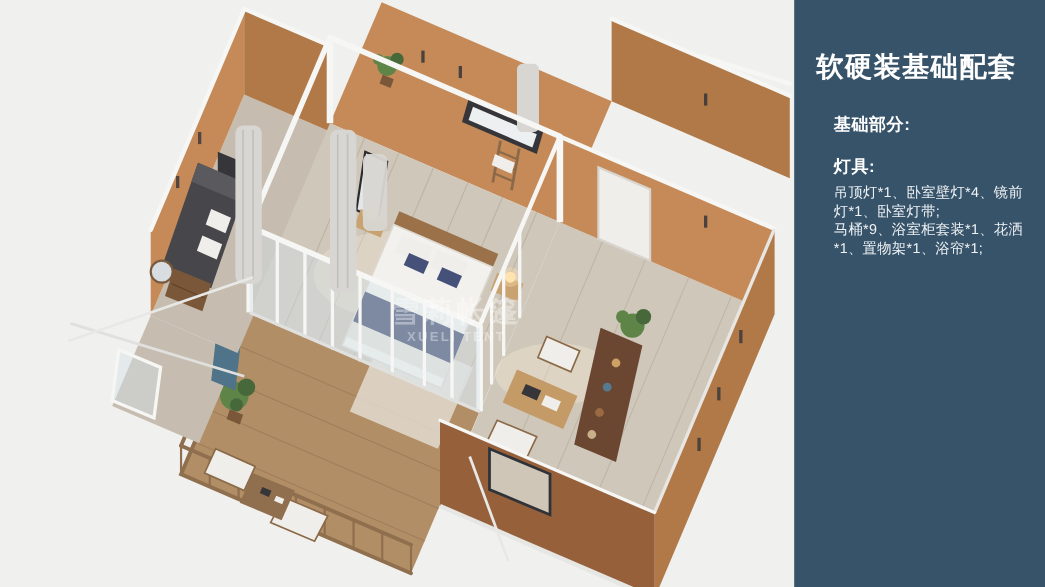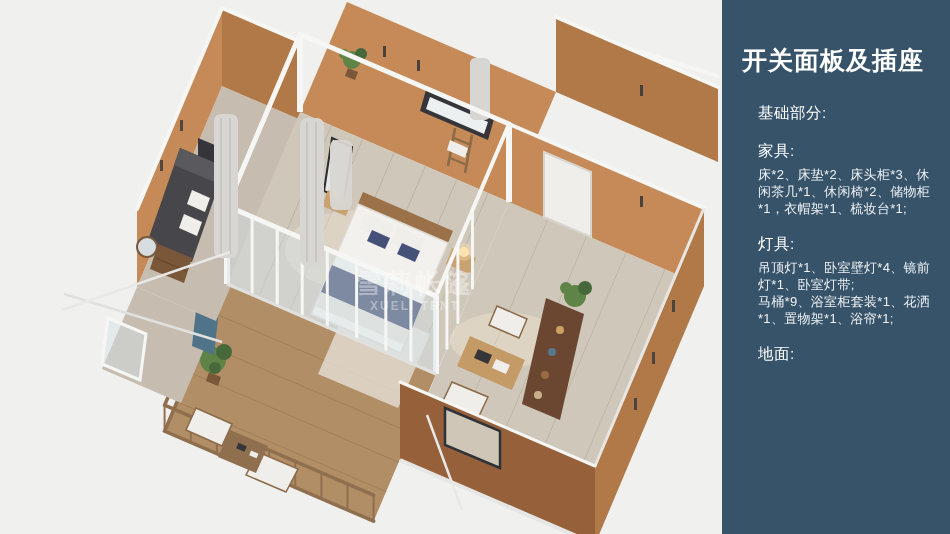--- a/index.html
+++ b/index.html
@@ -3,21 +3,21 @@
 <meta charset="utf-8">
 <style>
   html,body{margin:0;padding:0;background:#ffffff;}
   .stage{position:relative;width:950px;height:534px;overflow:hidden;font-family:"Liberation Sans",sans-serif;background:var(--bg,#f0f0ee);}
   .render-area{position:absolute;left:0;top:0;width:722px;height:534px;background:var(--bg,#f0f0ee);}
   .render-area svg{display:block;width:722px;height:534px;}
 
   .sidebar{position:absolute;left:722px;top:0;width:228px;height:534px;background:var(--sidebar-bg,#375369);
            color:#fff;box-sizing:border-box;padding:44px 18px 0 36px;}
   .sidebar h1{font-size:25px;font-weight:bold;letter-spacing:1px;margin:0 0 26px -16px;white-space:nowrap;color:#ffffff;}
-  .spec h2{font-size:15.5px;font-weight:normal;margin:17px 0 4px 0;letter-spacing:.5px;color:#ffffff;}
+  .spec h2{font-size:15.5px;font-weight:bold;margin:17px 0 4px 0;letter-spacing:.5px;color:#ffffff;}
   .spec.first h2{margin-top:0;}
   .spec p{font-size:13px;line-height:17px;margin:0;color:var(--sidebar-text,#eef2f5);letter-spacing:.3px;}
 
   
   .f-bg{fill:var(--bg,#f0f0ee)} .f-wall-lit{fill:var(--wall-lit,#c58a57)}
   .f-wall-mid{fill:var(--wall-mid,#b07947)} .f-wall-dark{fill:var(--wall-dark,#96613a)}
   .f-floor{fill:var(--floor-wood,#cfc7ba)} .f-floor2{fill:#c6bdb0}
   .f-deck{fill:var(--deck-wood,#b28e66)} .f-deck-dark{fill:var(--deck-dark,#8f6f4e)}
   .f-frame{fill:var(--frame-white,#f6f6f4)} .f-curtain{fill:var(--curtain,#d8d6d2)}
   .f-sofa{fill:var(--sofa,#47474b)} .f-bed{fill:var(--bed-white,#f3f1ed)}
@@ -263,38 +263,33 @@
         <line x1="62" y1="310" x2="230" y2="252" stroke="#e8e8e6" stroke-width="2.5"></line>
         <line x1="427" y1="415" x2="462" y2="510" stroke="#e8e8e6" stroke-width="2.5"></line>
       </g>
 
       <text class="wm" x="415" y="292" font-size="26" letter-spacing="4">雪莉帐篷</text>
       <text class="wm" x="415" y="310" font-size="12" letter-spacing="2">XUELI TENT</text>
     </svg>
   </div>
 
   <aside class="sidebar">
-    <h1>开关面板及插座</h1>
+    <h1>软硬装基础配套</h1>
 
     <section class="spec first">
       <h2>基础部分:</h2>
     </section>
 
-    <section class="spec">
-      <h2>家具:</h2>
-      <p>床*2、床垫*2、床头柜*3、休闲茶几*1、休闲椅*2、储物柜*1，衣帽架*1、梳妆台*1;</p>
-    </section>
 
     <section class="spec">
       <h2>灯具:</h2>
       <p>吊顶灯*1、卧室壁灯*4、镜前灯*1、卧室灯带;</p>
     </section>
 
     <section class="spec">
       <p>马桶*9、浴室柜套装*1、花洒*1、置物架*1、浴帘*1;</p>
     </section>
 
     <section class="spec">
-      <h2>地面:</h2>
     </section>
   </aside>
 
 </div>
 
 </body></html>

